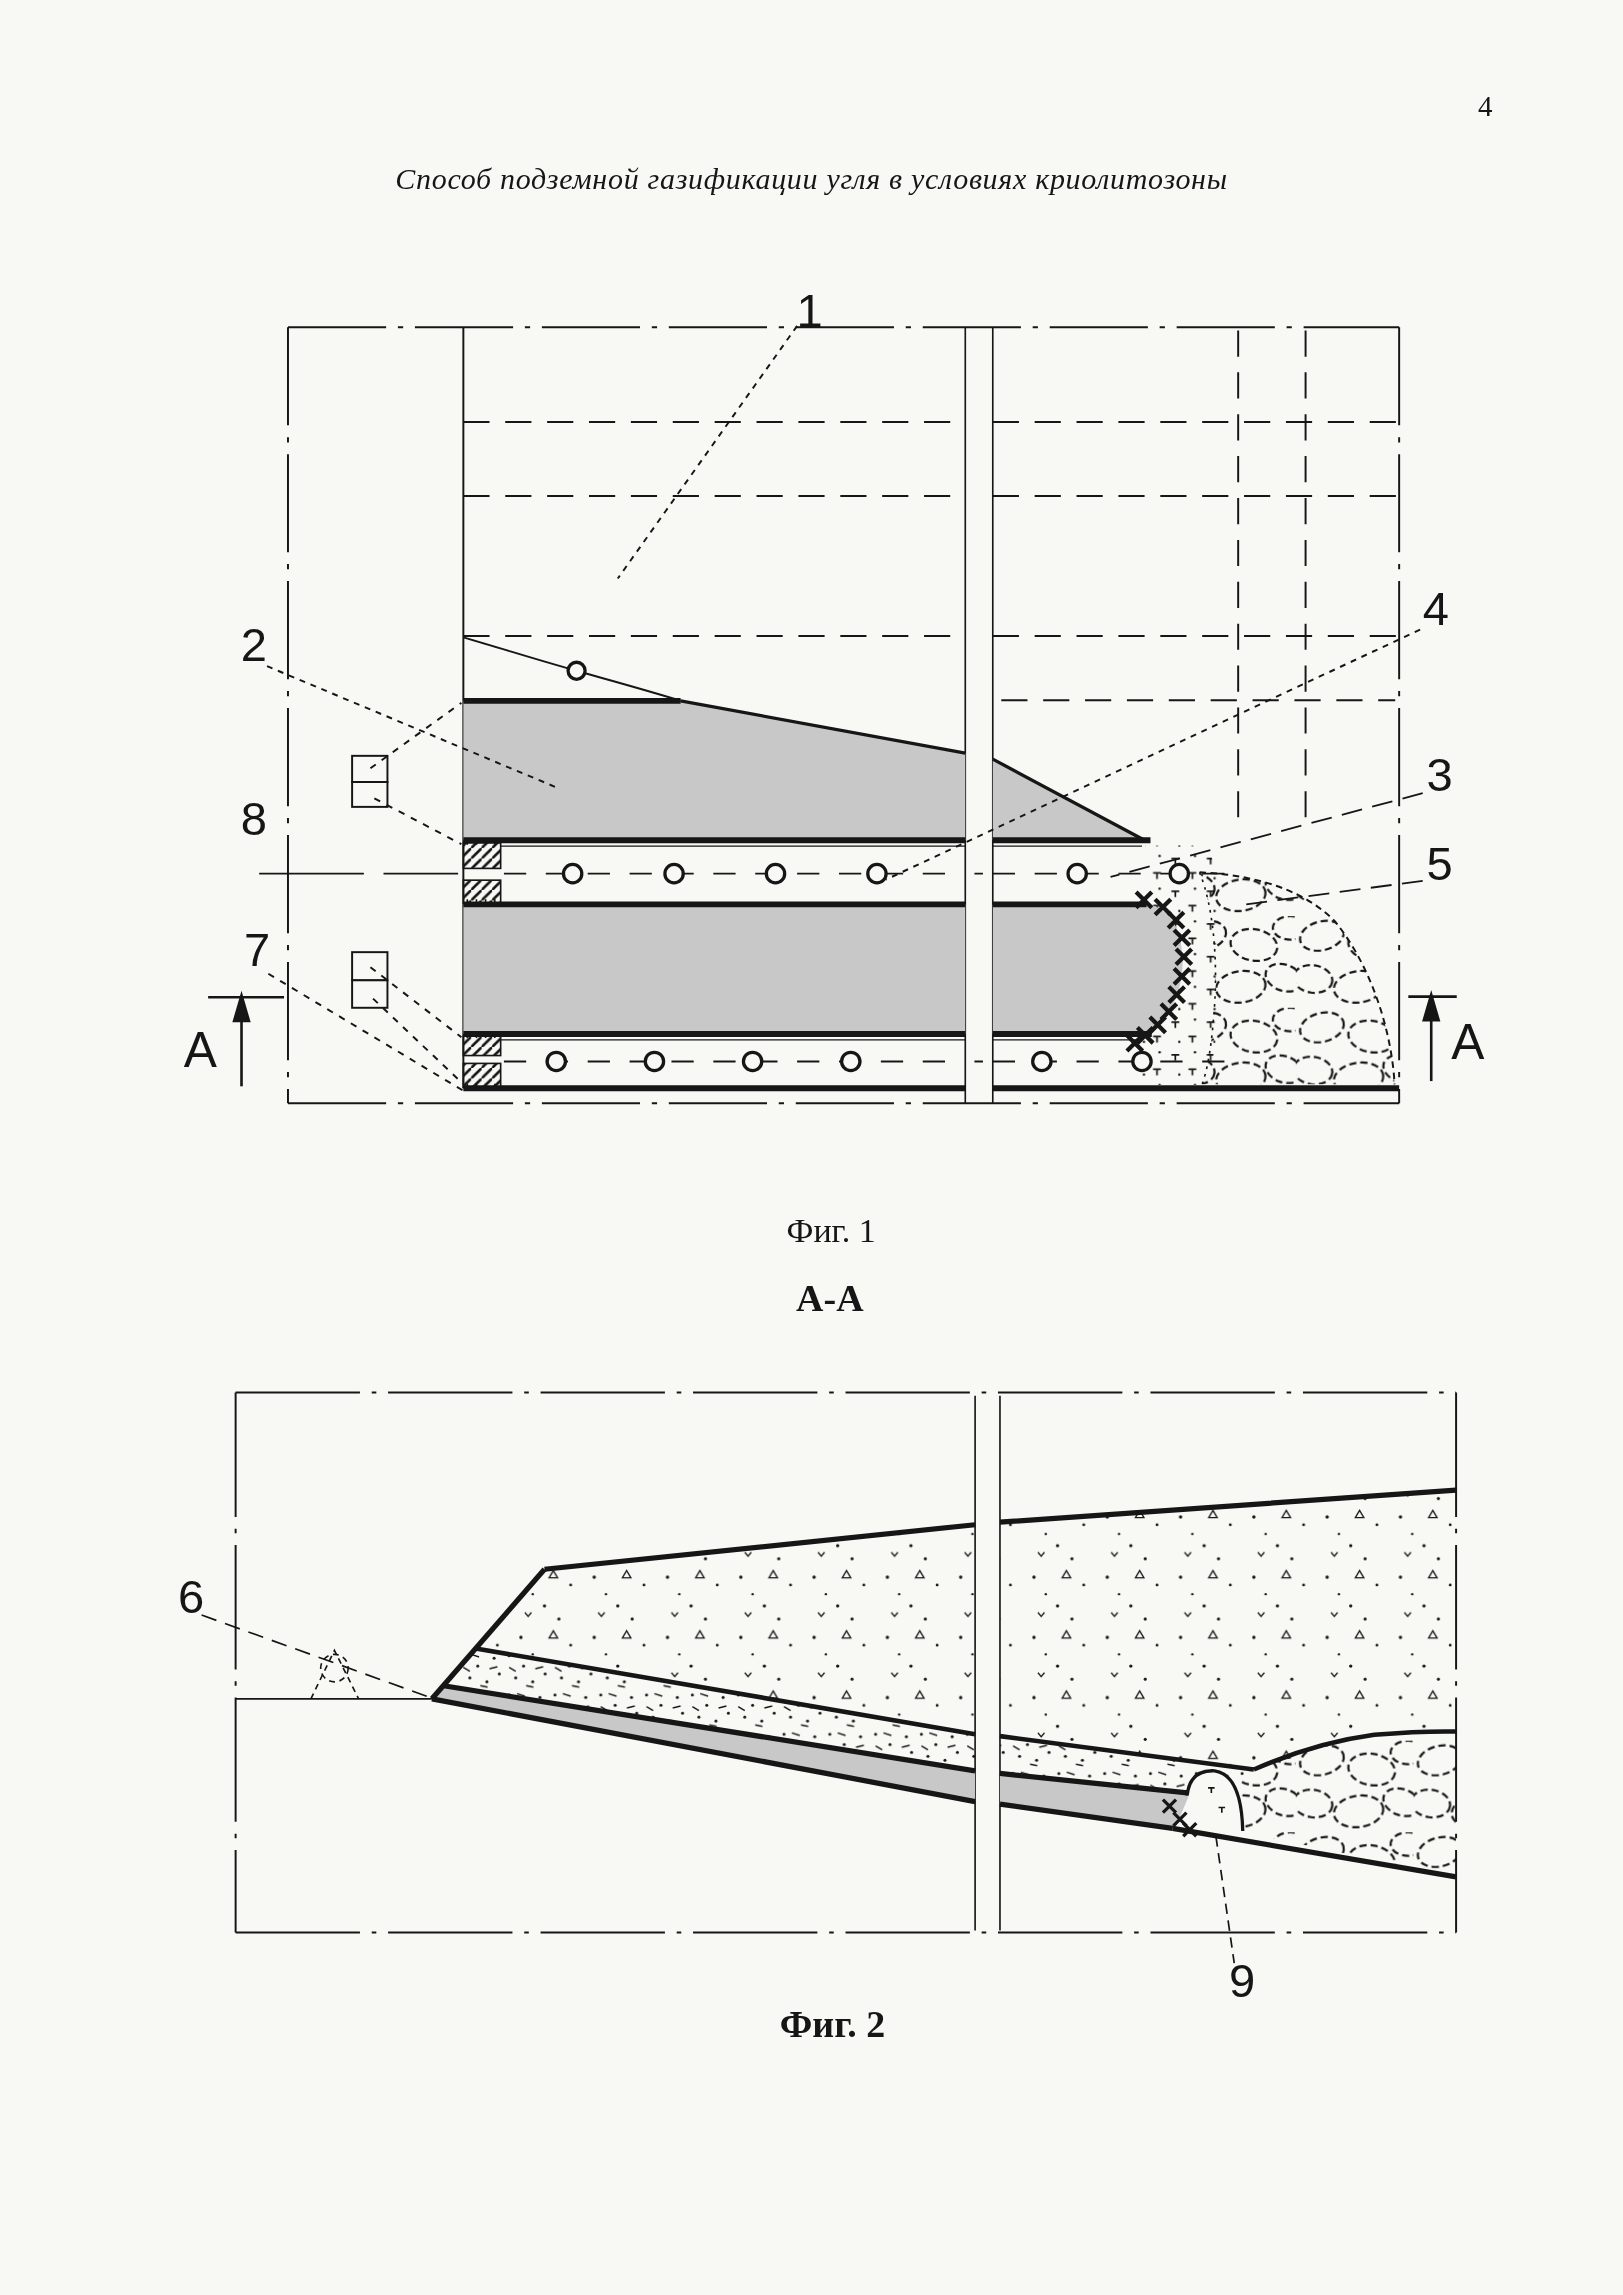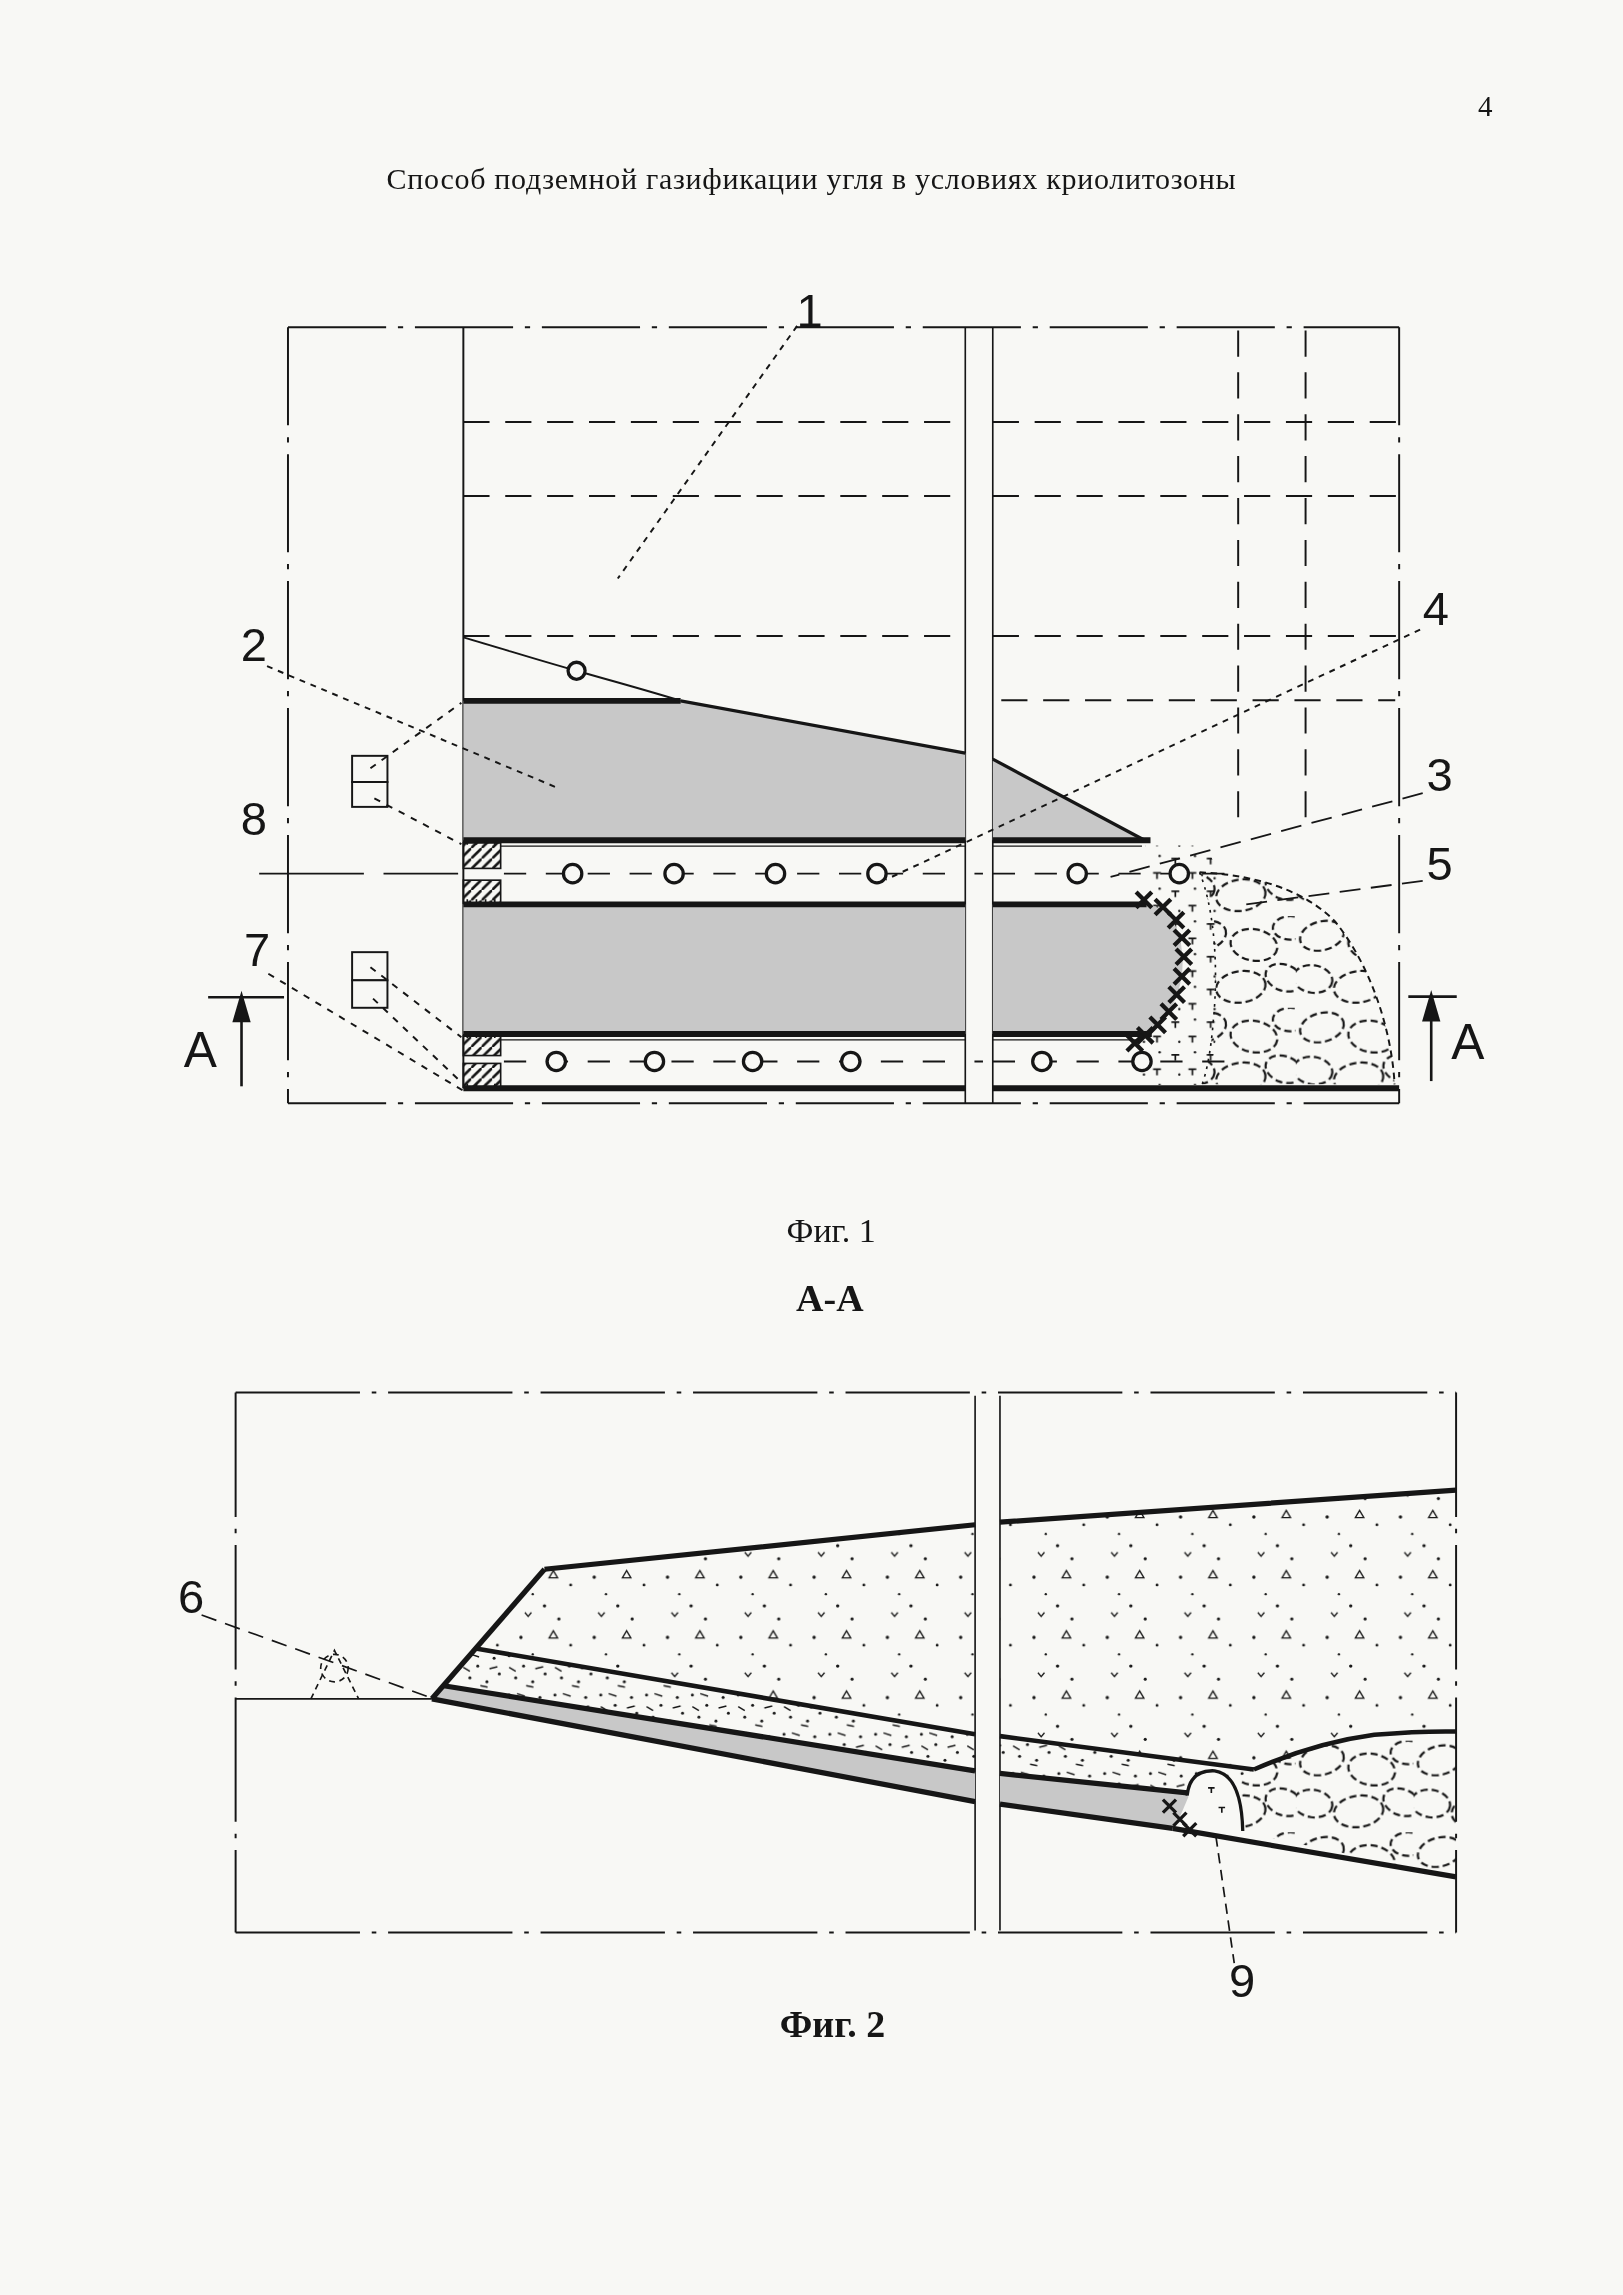--- a/index.html
+++ b/index.html
@@ -14,20 +14,21 @@
   }
   .page-number{
     position:absolute;top:90px;left:1478px;
     font-size:29px;
   }
   .doc-title{
     position:absolute;top:162px;left:0;width:1623px;
     text-align:center;
     font-size:30px;
     letter-spacing:0.7px;
+    font-style:italic;
   }
   svg text{fill:#161616;}
   .callout{font-family:"Liberation Sans", sans-serif;font-size:72px;}
   .sec-letter{font-family:"Liberation Sans", sans-serif;font-size:76px;}
   .cap-regular{font-size:52px;}
   .cap-bold{font-size:58px;font-weight:bold;}
   line,path,polyline,rect,circle,polygon,ellipse{vector-effect:none;}
 </style>
 </head>
 <body>

